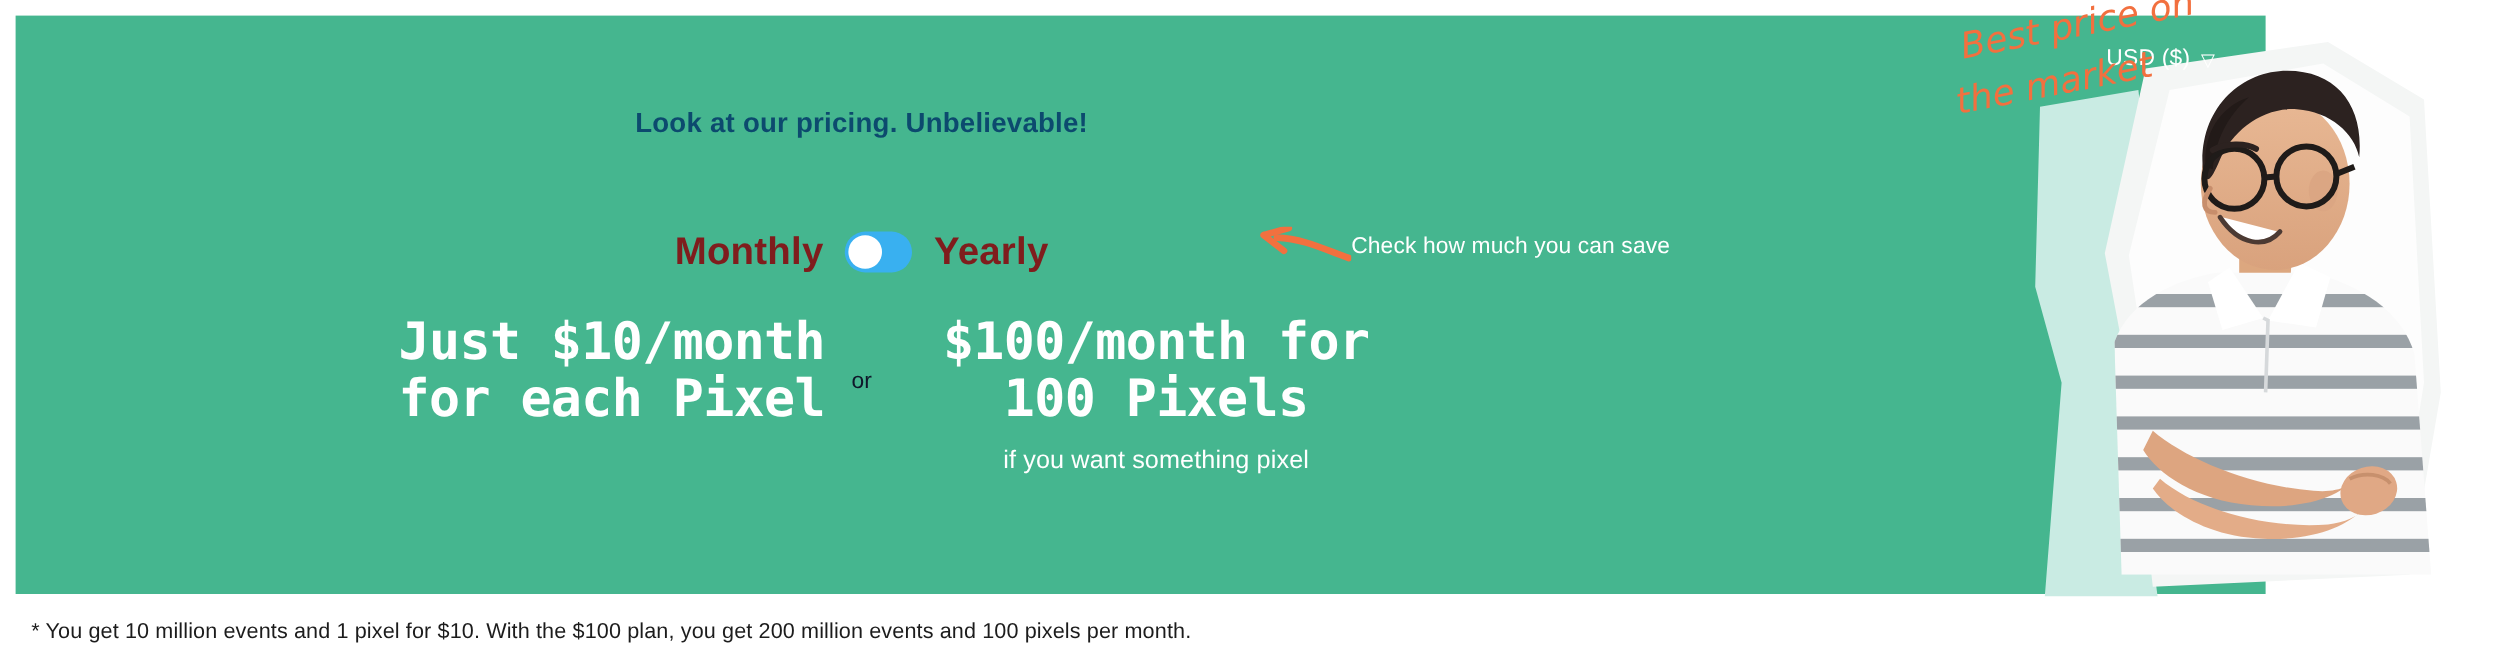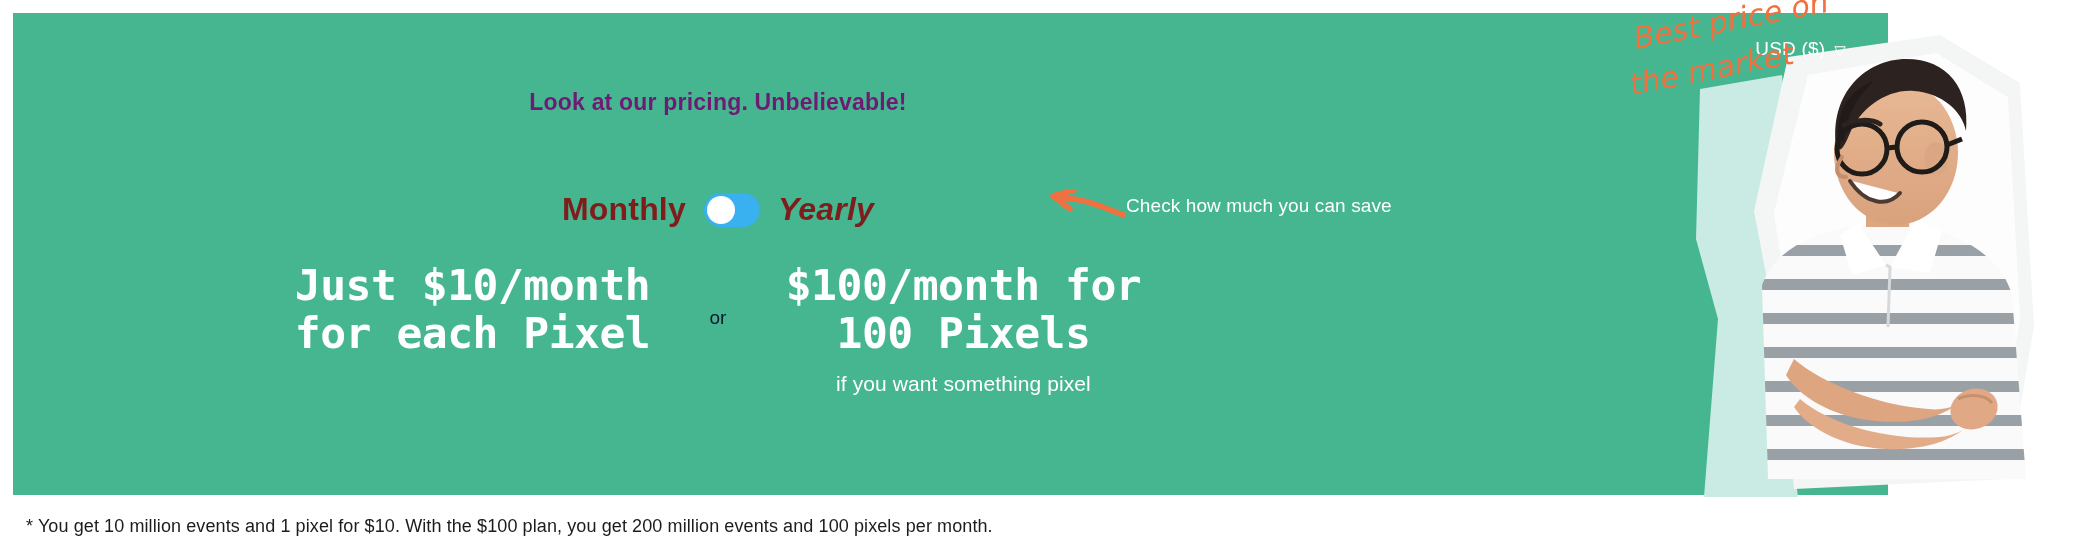--- a/index.html
+++ b/index.html
@@ -34,41 +34,41 @@
   .currency .caret {
     font-size:15px; line-height:1;
     position:relative; top:1px;
   }
 
   
   .headline {
     position:absolute;
     left:0; top:76px; width:1410px;
     text-align:center;
-    color:#701a75;
+    color:#0c4a6e;
     font-size:23px;
     font-weight:bold;
     letter-spacing:.2px;
   }
 
   
   .toggle-row {
     position:absolute;
     left:0; top:178px; width:1410px;
     display:flex; align-items:center; justify-content:center;
     gap:0;
   }
   .toggle-lbl {
     color:#7f1d1d;
     font-size:32px;
     font-weight:bold;
     letter-spacing:.2px;
   }
   .toggle-lbl.left  { margin-right:18px; }
-  .toggle-lbl.right { margin-left:18px;font-style:italic; }
+  .toggle-lbl.right { margin-left:18px; }
 
   .switch {
     position:relative;
     width:56px; height:34px;
     border-radius:17px;
     background:#39b0f0;
     cursor:pointer;
     flex:0 0 auto;
   }
   .switch .knob {
@@ -96,21 +96,21 @@
   
   .pricing {
     position:absolute;
     left:0; top:248px;
     width:1410px;
     display:flex;
     align-items:flex-start;
     justify-content:center;
   }
   .price-col { display:flex; flex-direction:column; }
-  .price-col.left  { align-items:center;  width:430px; }
+  .price-col.left  { align-items:flex-end;  width:430px; }
   .price-col.right { align-items:center; width:430px; }
 
   .price-line {
     font-family:"DejaVu Sans Mono", "Liberation Mono", monospace;
     font-weight:bold;
     font-size:43px;
     line-height:1.12;
     color:#ffffff;
     letter-spacing:-0.5px;
     white-space:nowrap;

